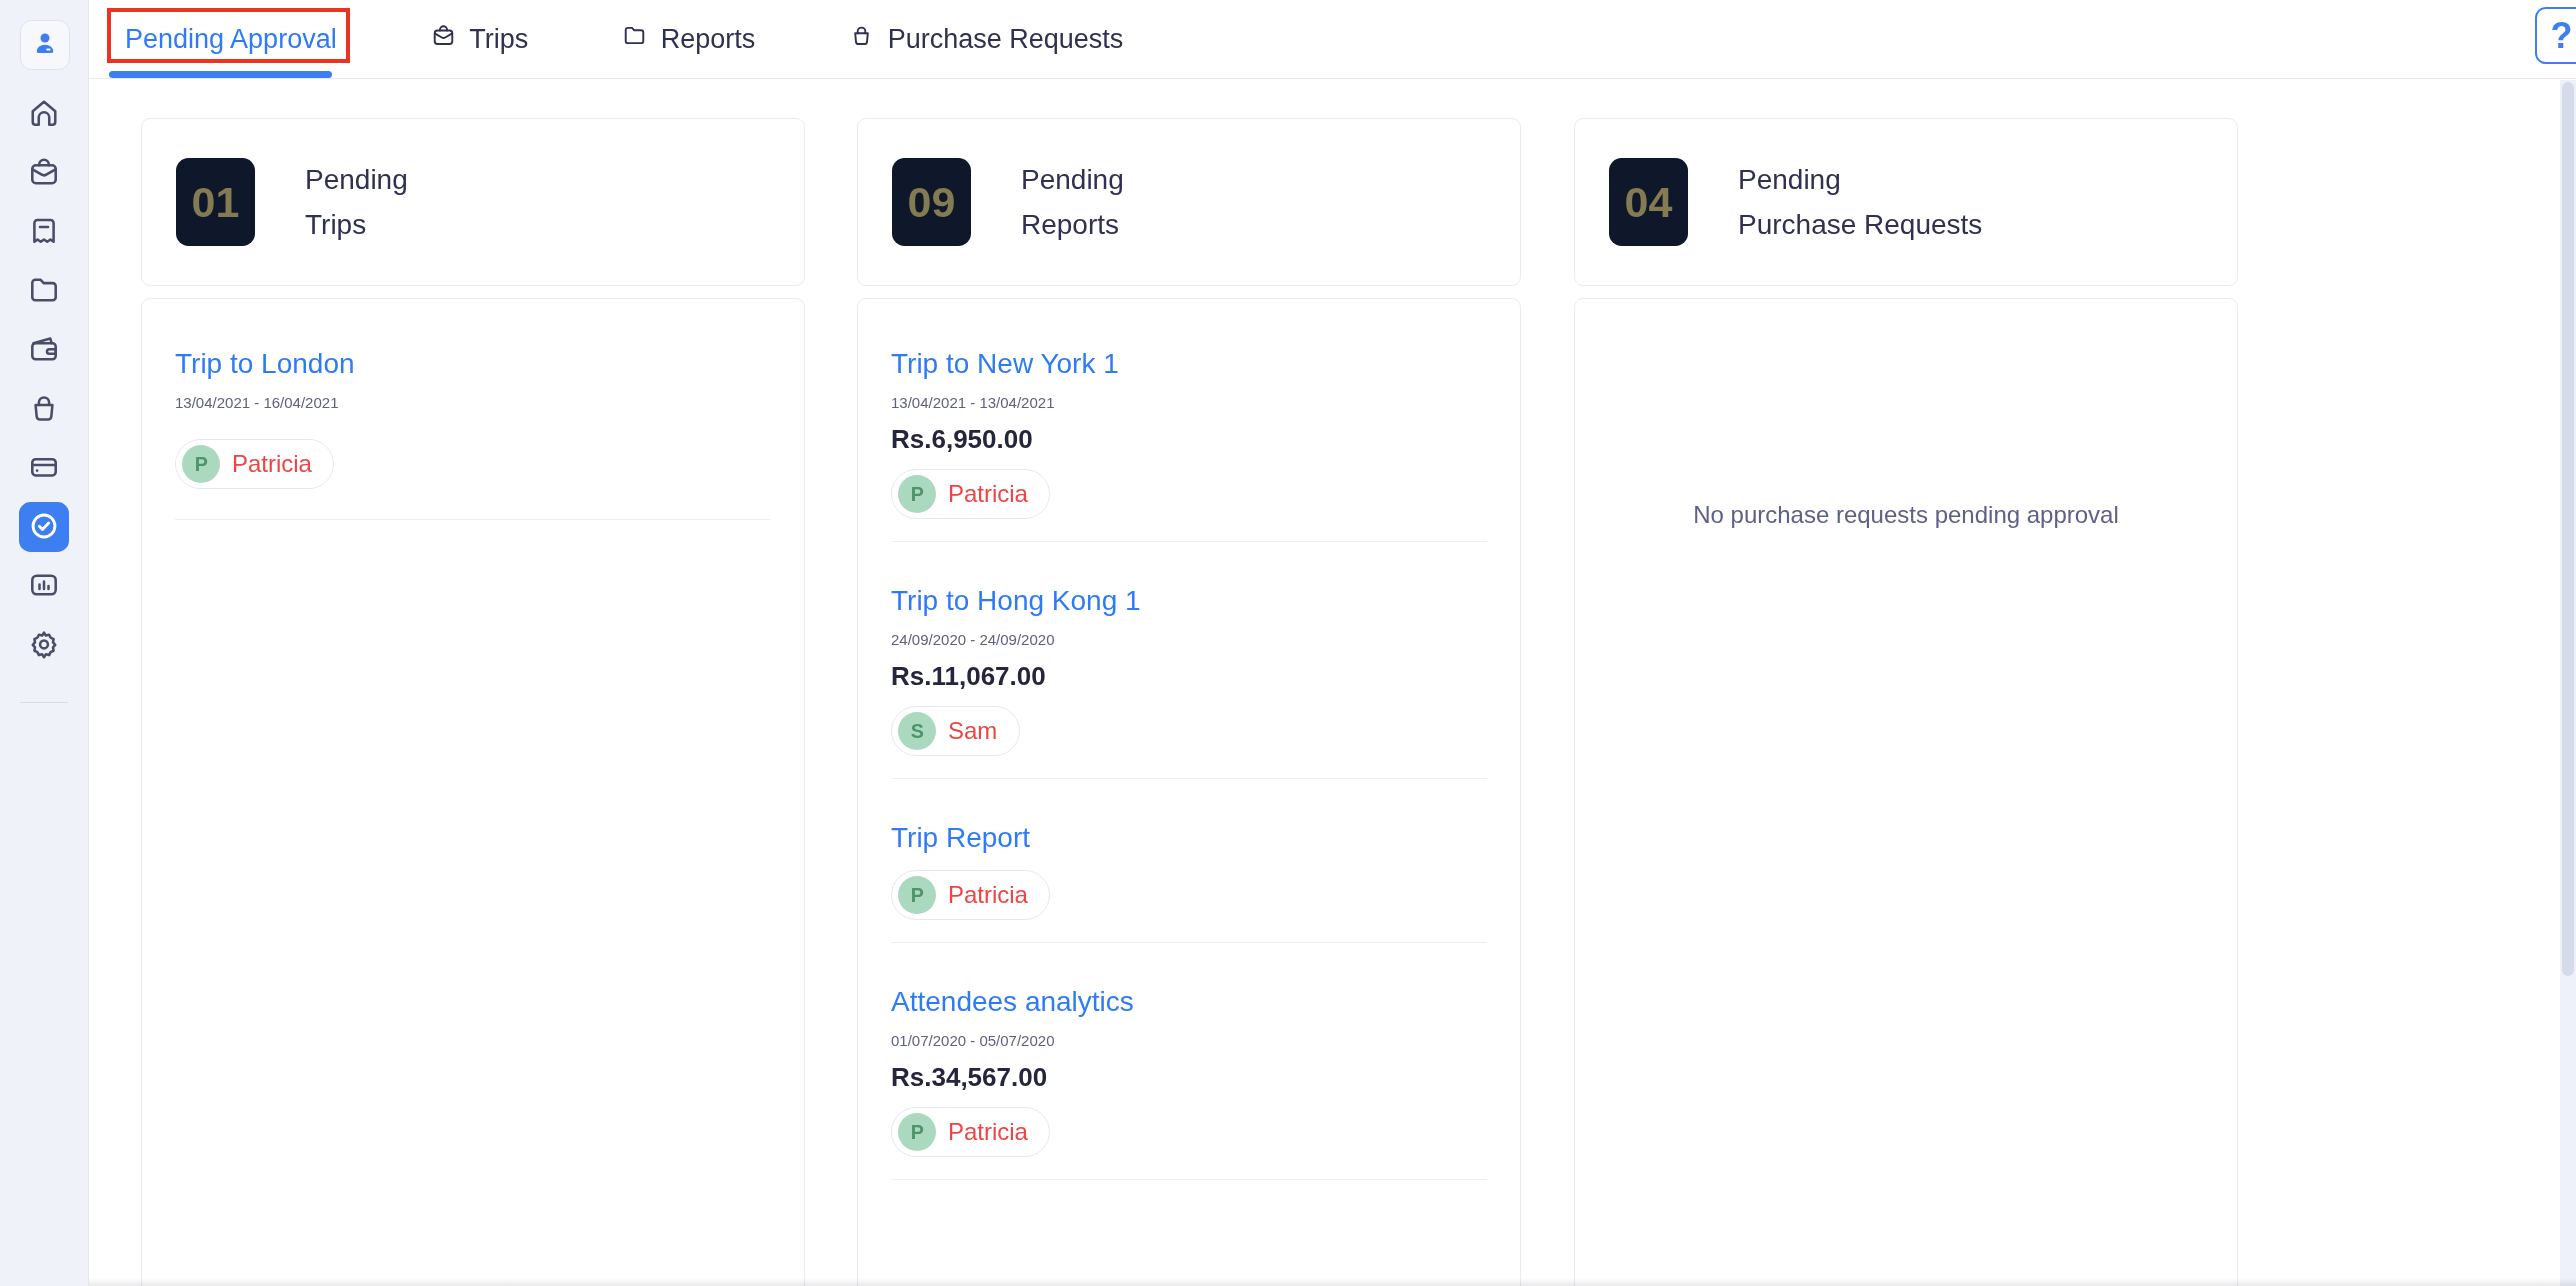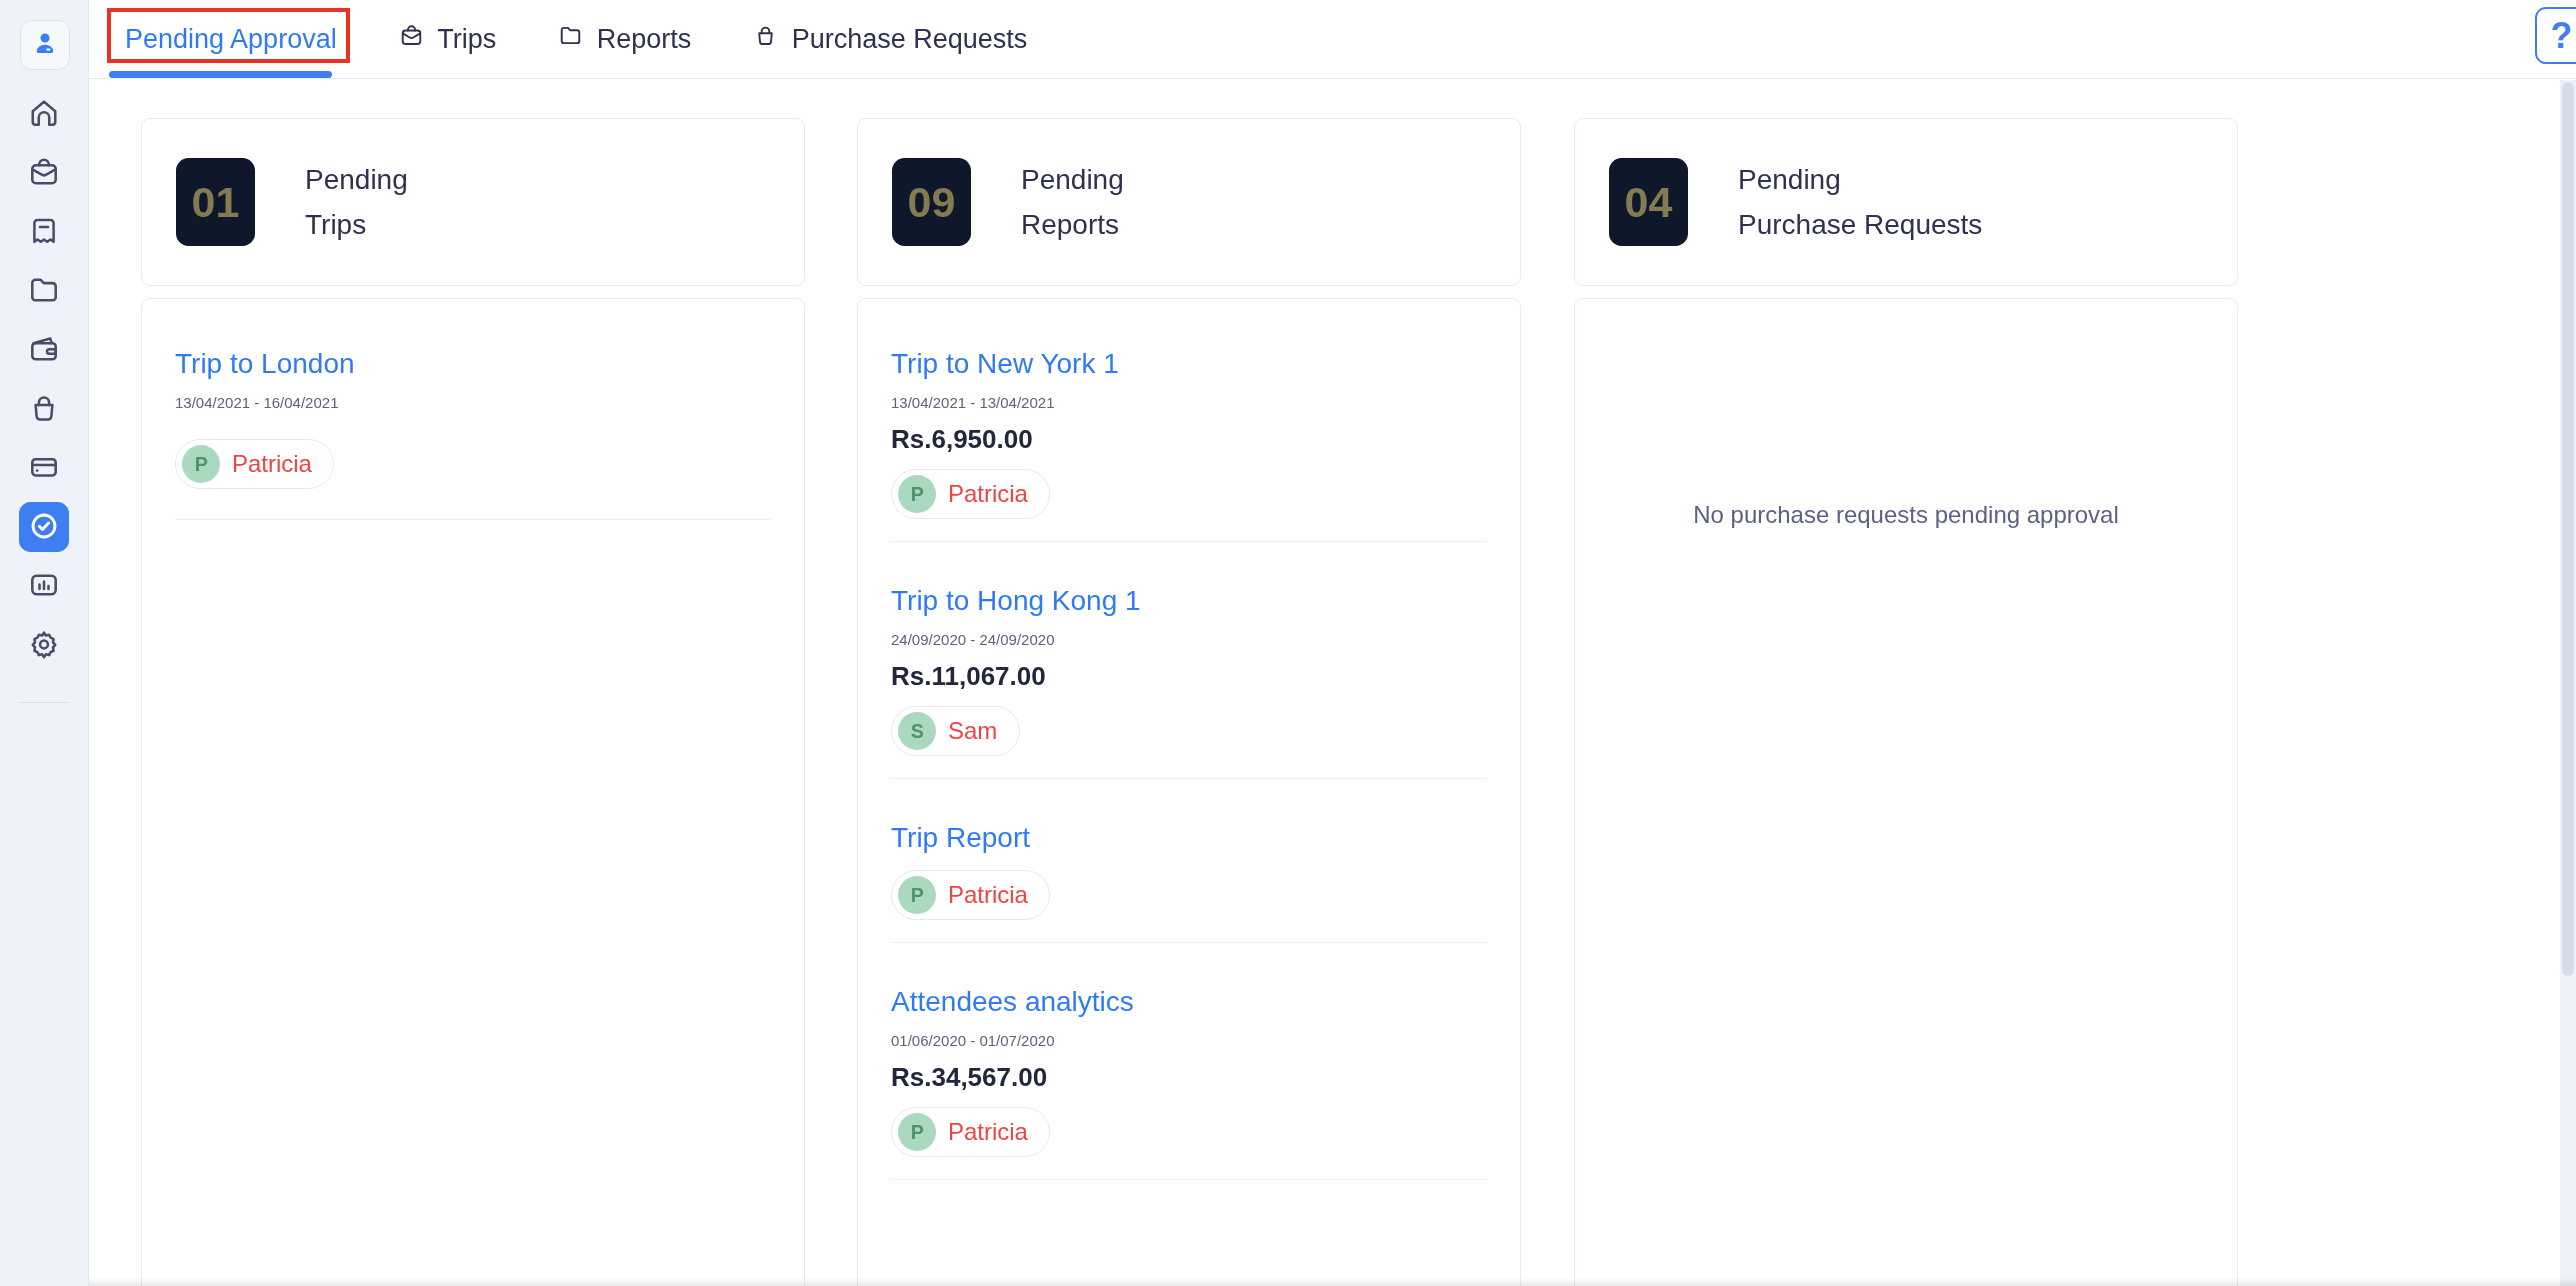--- a/index.html
+++ b/index.html
@@ -17,21 +17,21 @@
          flex-direction:column; align-items:center; gap:9px; }
   .nav-item { width:50px; height:50px; border-radius:11.6px; display:flex;
               align-items:center; justify-content:center; color:#4A4D68; cursor:pointer; }
   .nav-item.active { background:#3D7FF0; color:#fff; }
   .nav-item svg { width:36px; height:36px; }
   .nav-divider { width:48px; border-top:0.9px solid #D8DCE9; margin:23px auto 0; }
 
   
   .header { position:absolute; left:89px; right:0; top:0; height:79px; background:#fff;
             border-bottom:0.9px solid #E8EAF2; display:flex; align-items:center;
-            gap:61px; padding-left:36px; z-index:4; }
+            gap:93px; padding-left:36px; z-index:4; }
   .tab { display:flex; align-items:center; gap:12.5px; font-size:27px; font-weight:500;
          color:#2E3150; cursor:pointer; white-space:nowrap; }
   .tab svg { width:27px; height:27px; }
   .tab.active { color:#2F7BF6; }
   .tab-underline { position:absolute; left:19.7px; top:71px; width:223px; height:7.2px;
                    background:#3D7FF0; border-radius:3.6px; }
   .annotation { position:absolute; left:18px; top:8px; width:243px; height:55px;
                 border:4.5px solid #E93323; pointer-events:none; }
   .help-btn { position:absolute; right:-12.5px; top:7.2px; width:54px; height:57px;
               border:2.7px solid #3D7FF0; border-radius:10.7px; background:#fff; color:#3D7FF0;
@@ -256,21 +256,21 @@
           <div class="item-title">Trip Report</div>
           <div class="pill">
             <div class="avatar">P</div>
             <div class="pill-name">Patricia</div>
           </div>
           <hr class="item-divider">
         </div>
 
         <div class="item report-item">
           <div class="item-title">Attendees analytics</div>
-          <div class="item-dates">01/06/2020 - 01/07/2020</div>
+          <div class="item-dates">01/07/2020 - 05/07/2020</div>
           <div class="item-amount">Rs.34,567.00</div>
           <div class="pill">
             <div class="avatar">P</div>
             <div class="pill-name">Patricia</div>
           </div>
           <hr class="item-divider">
         </div>
 
       </div>
     </div>

